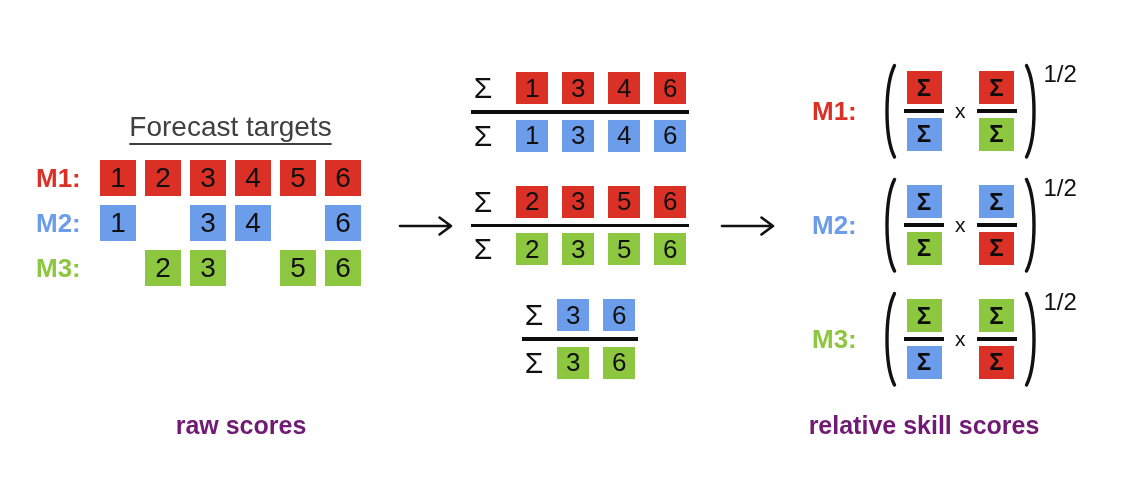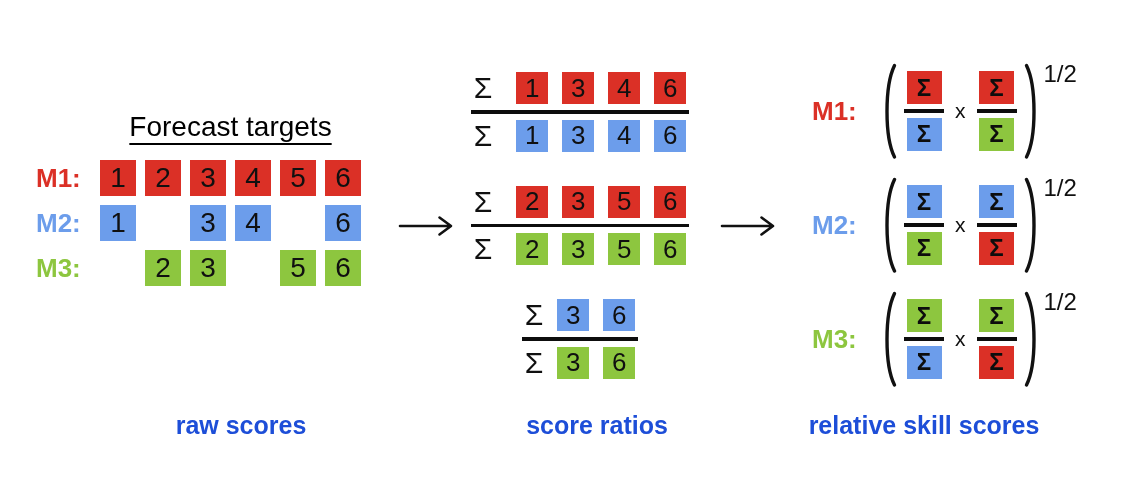--- a/index.html
+++ b/index.html
@@ -6,21 +6,21 @@
   html,body { background:#ffffff; }
   .canvas {
     position:relative; width:1146px; height:490px; background:#ffffff;
     font-family:"Liberation Sans","DejaVu Sans",sans-serif; color:#101010; overflow:hidden;
   }
 
   
   .raw-block { position:absolute; left:36px; top:110px; }
   .ft-title {
     width:261px; margin-left:64px; text-align:center;
-    font-size:28px; line-height:34px; color:#000000;
+    font-size:28px; line-height:34px; color:#404040;
     text-decoration:underline; text-decoration-thickness:2px; text-underline-offset:7px;
     margin-bottom:16px; white-space:nowrap;
   }
   .raw-row { display:flex; align-items:center; margin-bottom:9px; }
   .mlabel { width:56px; font-weight:700; font-size:26px; white-space:nowrap; }
   .cells { display:grid; grid-template-columns:repeat(6,36px); grid-column-gap:9px; margin-left:8px; }
   .cell { width:36px; height:36px; display:flex; align-items:center; justify-content:center; font-size:28px; color:#101010; }
 
   
   .arrow { position:absolute; }
@@ -48,21 +48,21 @@
   .paren.open { margin-right:6px; }
   .paren.close { margin-left:6px; }
   .sfracs { display:flex; align-items:center; }
   .sfrac { display:flex; flex-direction:column; align-items:center; }
   .sbx { width:35px; height:33px; display:flex; align-items:center; justify-content:center; font-weight:700; font-size:24px; color:#0d0d0d; }
   .sbar { width:40px; height:3.5px; background:#0d0d0d; margin:5px 0 5px; }
   .times { font-size:21px; color:#101010; margin:0 11px; }
   .sup { font-size:24px; color:#101010; align-self:flex-start; margin-top:6px; margin-left:3px; white-space:nowrap; }
 
   
-  .caption { position:absolute; top:411px; width:300px; text-align:center; font-weight:700; font-size:25px; color:#1d4ed8; white-space:nowrap; }
+  .caption { position:absolute; top:411px; width:300px; text-align:center; font-weight:700; font-size:25px; color:#701a75; white-space:nowrap; }
   .cap-raw   { left:91px; }
   .cap-ratio { left:447px; }
   .cap-skill { left:774px; }
 </style>
 </head>
 <body>
 
 <div class="canvas">
 
   <section class="raw-block">
@@ -256,15 +256,14 @@
         <span class="paren close">
           <svg width="18" height="97" viewBox="0 0 18 97">
             <path d="M3.5 2.5 C 13.5 23, 13.5 74, 3.5 94" stroke="#111111" stroke-width="3.4" fill="none" stroke-linecap="round"></path>
           </svg>
         </span>
         <span class="sup">1/2</span>
       </div>
     </section>
 
   <div class="caption cap-raw">raw scores</div>
-  <div class="caption cap-ratio">score ratios</div>
   <div class="caption cap-skill">relative skill scores</div>
 </div>
 
 </body></html>

